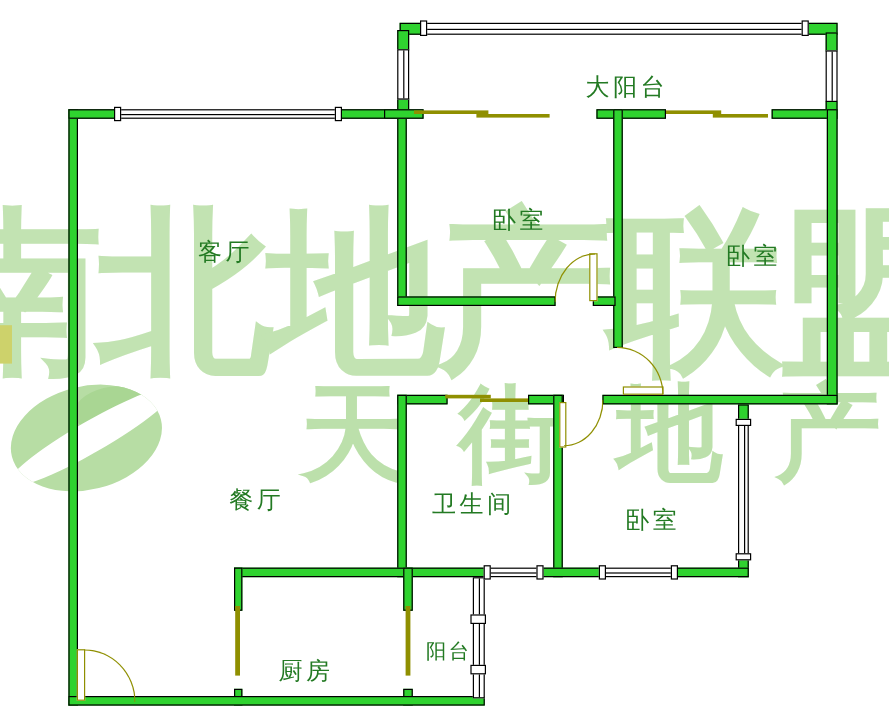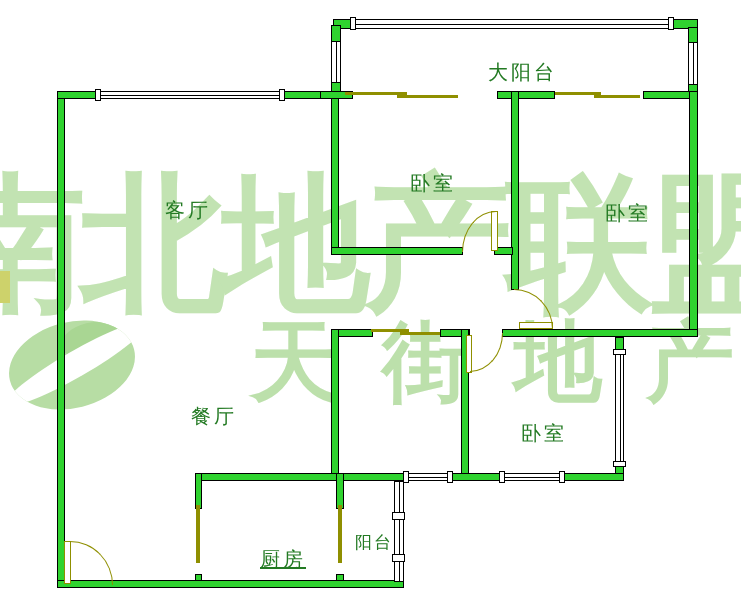--- a/index.html
+++ b/index.html
@@ -124,17 +124,18 @@
 
   <div class="w" style="left:57px;top:580px;width:347px;height:8px;"></div>
   <div class="leaf" style="left:64px;top:541px;width:7px;height:43px;"></div>
   <div class="arc arc-tr" style="left:70px;top:541px;width:42px;height:43px;"></div>
 
   <div class="lbl" style="left:456px;top:59px;margin-left:32px;">大阳台</div>
   <div class="lbl" style="left:410px;top:170px;">卧室</div>
   <div class="lbl" style="left:605px;top:200px;">卧室</div>
   <div class="lbl" style="left:165px;top:197px;">客厅</div>
   <div class="lbl" style="left:167px;top:403px;margin-left:24px;">餐厅</div>
+  <div class="lbl" style="left:360px;top:407px;">卫生间</div>
   <div class="lbl" style="left:521px;top:420px;">卧室</div>
-  <div class="lbl" style="left:260px;top:546px;text-decoration:underline;">厨房</div>
+  <div class="lbl" style="left:232px;top:546px;">厨房</div>
   <div class="lbl small" style="left:355px;top:531px;font-family:Liberation Mono, monospace;">阳台</div>
 
 </div>
 
 </body></html>

